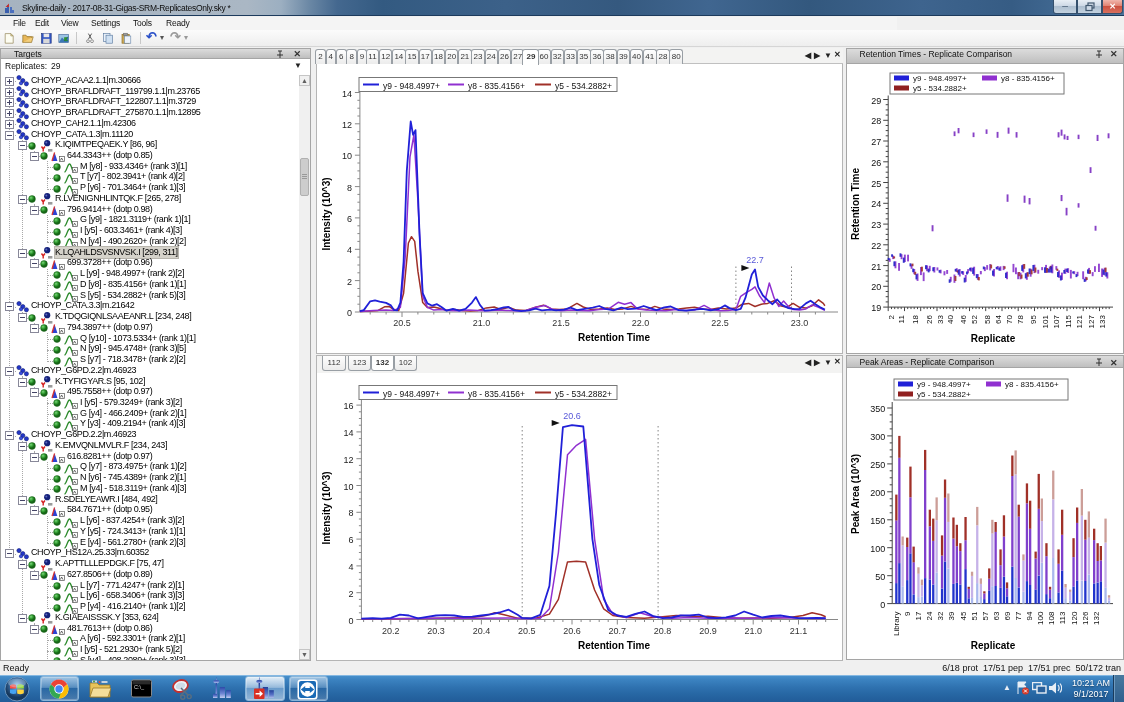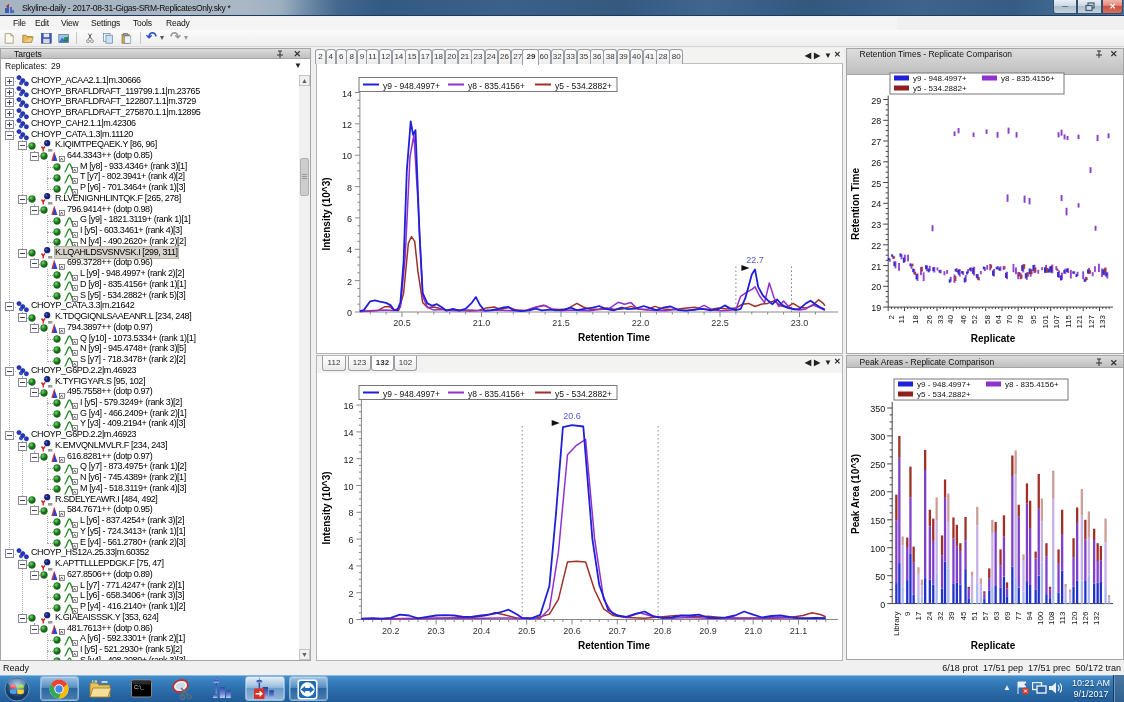--- a/index.html
+++ b/index.html
@@ -975,21 +975,21 @@
     <rect x="42" y="12.5" width="258" height="14" fill="#fff" stroke="#777"></rect>
     <line x1="46" y1="19.5" x2="62" y2="19.5" stroke="#2020d8" stroke-width="2"></line>
     <text x="66" y="23.5" font-size="8.5" fill="#111">y9 - 948.4997+</text>
     <line x1="131" y1="19.5" x2="147" y2="19.5" stroke="#9030d0" stroke-width="2"></line>
     <text x="151" y="23.5" font-size="8.5" fill="#111">y8 - 835.4156+</text>
     <line x1="218" y1="19.5" x2="234" y2="19.5" stroke="#a03028" stroke-width="2"></line>
     <text x="238" y="23.5" font-size="8.5" fill="#111">y5 - 534.2882+</text>
   </svg>
 
 <div class="abs" id="rtop"></div>
-<div class="abs ptitle" style="left:845.5px;top:47.5px;width:278px;height:27px">Retention Times - Replicate Comparison<svg class="pin" style="right:20px;top:1px;position:absolute" width="8" height="9">
+<div class="abs ptitle" style="left:845.5px;top:47.5px;width:278px;height:16px">Retention Times - Replicate Comparison<svg class="pin" style="right:20px;top:1px;position:absolute" width="8" height="9">
       <path d="M2 1 h4 M4 1 v4 M1 5 h6 M4 5 v3" stroke="#333" stroke-width="1" fill="none"></path>
     </svg><span class="pin" style="right:5px;top:0px;font-weight:bold">✕</span></div>
 <svg width="278" height="294" style="position:absolute;left:845.5px;top:58.5px" font-family="Liberation Sans, sans-serif">
     <line x1="42.2" y1="36.5" x2="42.2" y2="248.1" stroke="#444"></line>
     <line x1="42.2" y1="248.1" x2="267" y2="248.1" stroke="#444"></line>
     <line x1="37.2" y1="248.1" x2="42.2" y2="248.1" stroke="#444"></line>
     <line x1="39.7" y1="242.9" x2="42.2" y2="242.9" stroke="#444"></line>
     <line x1="39.7" y1="237.7" x2="42.2" y2="237.7" stroke="#444"></line>
     <line x1="39.7" y1="232.5" x2="42.2" y2="232.5" stroke="#444"></line>
     <line x1="37.2" y1="227.3" x2="42.2" y2="227.3" stroke="#444"></line>

